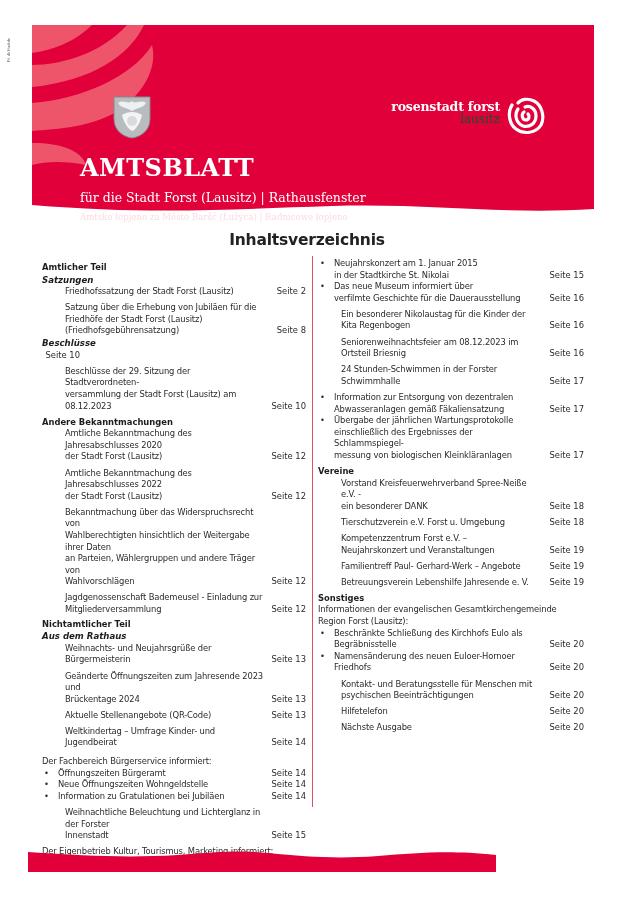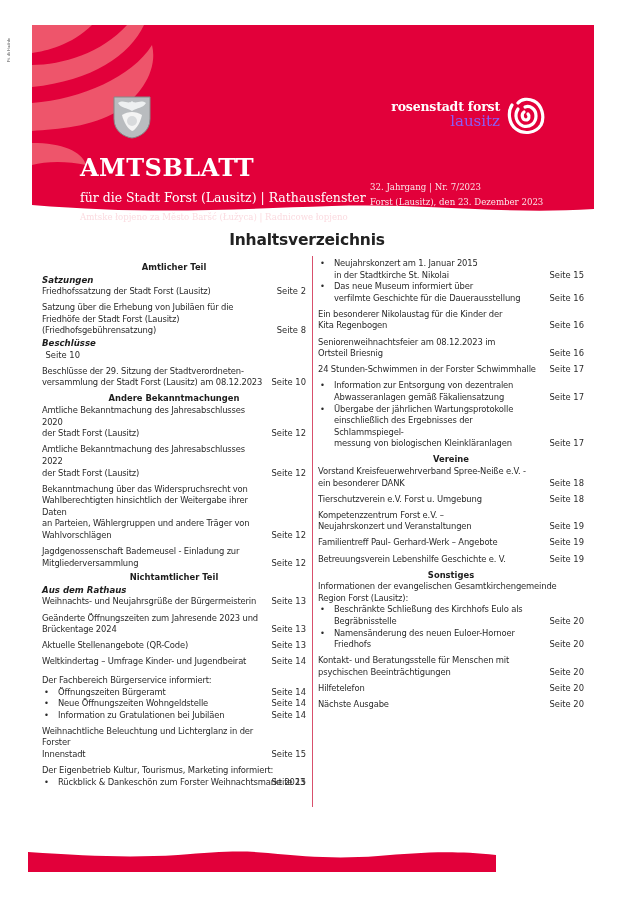--- a/index.html
+++ b/index.html
@@ -39,46 +39,46 @@
   }
 
   .brand {
     position: absolute; left: 372px; top: 74px; text-align: right; width: 128px;
   }
   .brand-line1 {
     font-family: "DejaVu Serif", serif; font-weight: bold; font-size: 12.5px; color: #fff; white-space: nowrap;
     letter-spacing: -0.2px;
   }
   .brand-line2 {
-    font-family: "DejaVu Serif", serif; font-size: 15px; color: #8b5cf6; margin-top: -2px;
+    font-family: "DejaVu Serif", serif; font-size: 12px; color: #14532d; margin-top: -2px;
   }
   .rose-logo { position: absolute; left: 504px; top: 70px; width: 42px; height: 40px; }
 
   .toc-heading {
     position: absolute; left: 0; top: 231px; width: 614px; text-align: center;
     font-family: "DejaVu Sans", sans-serif; font-weight: bold; font-size: 15.5px; color: #222;
     letter-spacing: -0.2px;
   }
 
   .column-divider {
     position: absolute; left: 312px; top: 256px; width: 1px; height: 551px; background: #d8506c;
   }
 
   .col {
     position: absolute; font-family: "DejaVu Sans", sans-serif; font-size: 8.4px;
     color: #2a2a2a; line-height: 11.6px;
   }
   .col.left { left: 42px; top: 262px; width: 264px; }
   .col.right { left: 318px; top: 258px; width: 266px; }
 
-  .h1 { font-weight: bold; font-size: 8.4px; margin-top: 3px; color: #1d1d1d; text-align: center; }
+  .h1 { font-weight: bold; font-size: 8.4px; margin-top: 3px; color: #1d1d1d; }
   .h2 { font-weight: bold; font-size: 8.6px; margin-top: 1px; color: #1d1d1d; font-style: italic; }
 
   .entry { display: flex; align-items: flex-end; margin-bottom: 4.5px; }
-  .entry .t { flex: 1; padding-right: 4px; white-space: pre-line; letter-spacing: -0.15px; }
+  .entry .t { flex: 1; padding-right: 4px; white-space: pre-line; letter-spacing: -0.15px; margin-left: 23px; }
   .entry .p { white-space: nowrap; text-align: right; min-width: 38px; }
 
   .intro { margin-bottom: 0px; white-space: pre-line; letter-spacing: -0.15px; }
   .bullet { display: flex; align-items: flex-end; margin-bottom: 0px; }
   .bullet .dot { width: 16px; flex: none; text-align: left; padding-left: 2px; }
   .bullet .t { flex: 1; padding-right: 4px; white-space: pre-line; letter-spacing: -0.15px; }
   .bullet .p { white-space: nowrap; text-align: right; min-width: 38px; }
   .group { margin-bottom: 4.5px; }
 
   .footer-wave { position: absolute; left: 28px; top: 850px; width: 468px; height: 22px; }
@@ -104,24 +104,20 @@
     <path d="M2,2 H38 V24 C38,36 28,42 20,43 C12,42 2,36 2,24 Z" fill="#b9bcbf" stroke="#888" stroke-width="1"></path>
     <path d="M6,8 C12,4 16,10 20,6 C24,10 28,4 34,8 C30,14 26,12 20,16 C14,12 10,14 6,8 Z" fill="#eef0f1"></path>
     <path d="M10,20 C16,16 24,16 30,20 C28,30 22,36 20,36 C16,34 12,28 10,20 Z" fill="#f4f4f4"></path>
     <circle cx="20" cy="26" r="5" fill="#d8dadc"></circle>
   </svg>
 
   <div class="title" style="left:48px;text-align:right;">AMTSBLATT</div>
   <div class="subtitle" style="left:48px;">für die Stadt Forst (Lausitz) | Rathausfenster</div>
   <div class="sorbian" style="left:48px;">Amtske łopjeno za Město Baršć (Łužyca)  |  Radnicowe łopjeno</div>
 
-  <div class="issue" style="left:338px;">
-    <div>32. Jahrgang | Nr. 7/2023</div>
-    <div>Forst (Lausitz), den 23. Dezember 2023</div>
-  </div>
 
   <div class="brand" style="left:340px;">
     <div class="brand-line1">rosenstadt forst</div>
     <div class="brand-line2">lausitz</div>
   </div>
 
   <svg class="rose-logo" style="left:472px;" viewBox="0 0 42 40">
     <g fill="none" stroke="#ffffff" stroke-width="3.2" stroke-linecap="round">
       <path d="M8,10 C4,16 4,28 12,34 C20,40 32,38 37,30 C41,22 38,10 30,6 C24,3 17,4 14,8"></path>
       <path d="M14,14 C10,20 12,28 19,31 C26,33 32,28 32,21 C32,14 26,10 21,12"></path>
@@ -300,21 +296,21 @@
   <div class="entry">
     <span class="t">Kompetenzzentrum Forst e.V. –
 Neujahrskonzert und Veranstaltungen</span>
     <span class="p">Seite 19</span>
   </div>
   <div class="entry">
     <span class="t">Familientreff Paul- Gerhard-Werk – Angebote</span>
     <span class="p">Seite 19</span>
   </div>
   <div class="entry">
-    <span class="t">Betreuungsverein Lebenshilfe Geschichte e. V.</span>
+    <span class="t">Betreuungsverein Lebenshilfe Jahresende e. V.</span>
     <span class="p">Seite 19</span>
   </div>
 
   <div class="h1">Sonstiges</div>
   <div class="group">
     <div class="intro">Informationen der evangelischen Gesamtkirchengemeinde
 Region Forst (Lausitz):</div>
     <div class="bullet">
       <span class="dot" style="align-self:flex-start">•</span>
       <span class="t">Beschränkte Schließung des Kirchhofs Eulo als

